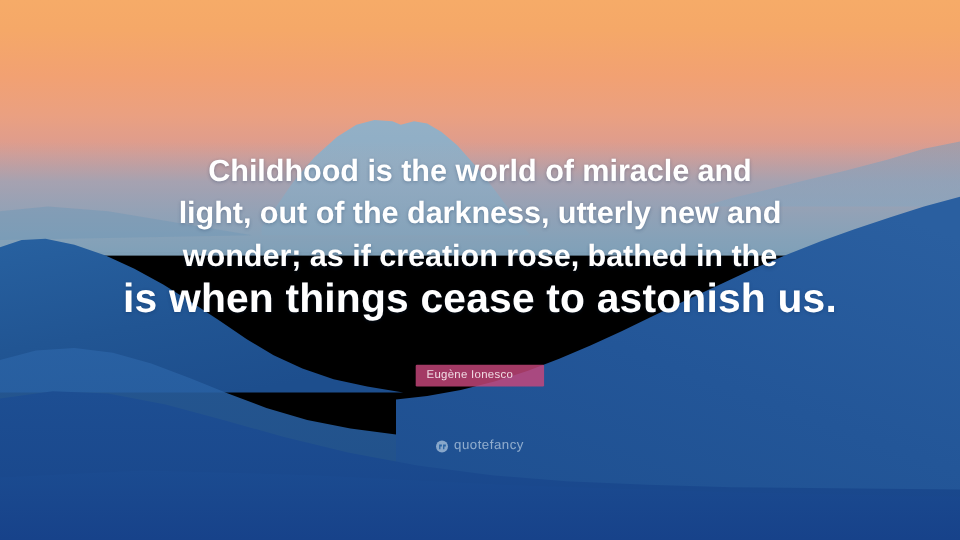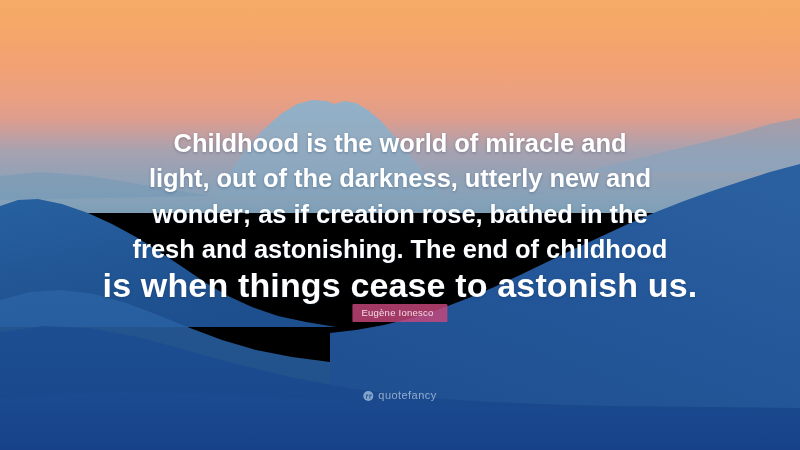--- a/index.html
+++ b/index.html
@@ -47,21 +47,21 @@
     font-size: 34px;
     letter-spacing: 0.15px;
   }
 
   
   #author-badge {
     position: absolute;
     left: 50%;
     transform: translateX(-50%);
     top: 304px;
-    padding: 3px 14px 4px 9px;
+    padding: 3px 26px 4px 9px;
     background: rgba(199, 71, 123, 0.82);
     color: #f2dde6;
     font-family: "Liberation Sans", sans-serif;
     font-size: 9.5px;
     font-weight: normal;
     letter-spacing: 0.25px;
     line-height: 11px;
     border-radius: 1px;
     white-space: nowrap;
   }
@@ -69,21 +69,20 @@
   
   #watermark {
     position: absolute;
     left: 50%;
     transform: translateX(-50%);
     top: 366px;
     display: flex;
     align-items: center;
     gap: 5px;
     opacity: 0.62;
-    margin-top: 24px;
   }
   #watermark-icon {
     width: 10px;
     height: 10px;
     border-radius: 50%;
     background: #c9dced;
     display: flex;
     align-items: center;
     justify-content: center;
     flex: 0 0 auto;
@@ -275,21 +274,20 @@
              L 600 410
              L 800 414
              L 800 450
              L 0 450 Z"></path>
   </svg>
 
   <div id="quote-block">
     <span class="quote-line">Childhood is the world of miracle and</span>
     <span class="quote-line">light, out of the darkness, utterly new and</span>
     <span class="quote-line">wonder; as if creation rose, bathed in the</span>
-    <span class="quote-line">fresh and astonishing. The end of childhood</span>
     <span class="quote-line last">is when things cease to astonish us.</span>
   </div>
 
   <div id="author-badge">Eugène Ionesco</div>
 
   <div id="watermark">
     <span id="watermark-icon">
       <svg width="7" height="6" viewBox="0 0 7 6" aria-hidden="true">
         <path d="M0.6 5.4 V1.4 H2.9 V3.0 H1.7 V5.4 Z" fill="#2f6fae"></path>
         <path d="M3.9 5.4 V1.4 H6.2 V3.0 H5.0 V5.4 Z" fill="#2f6fae"></path>

